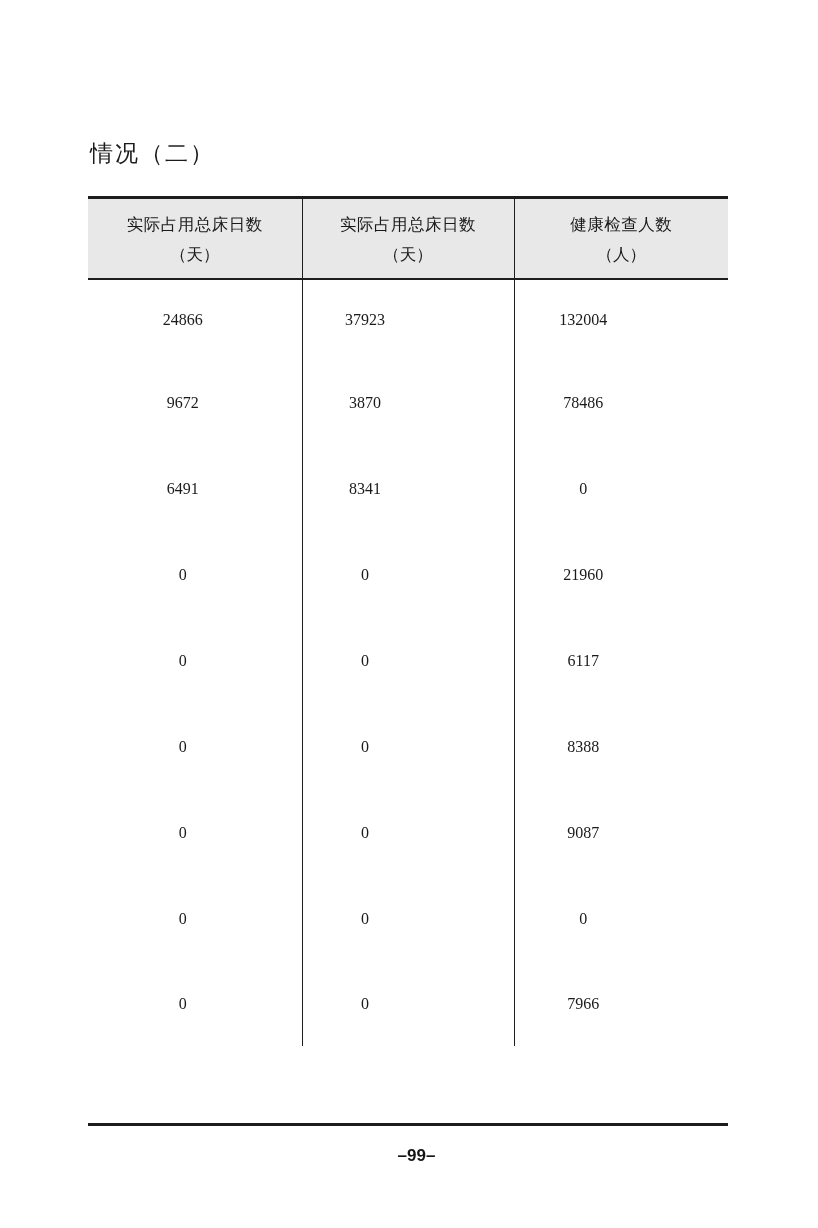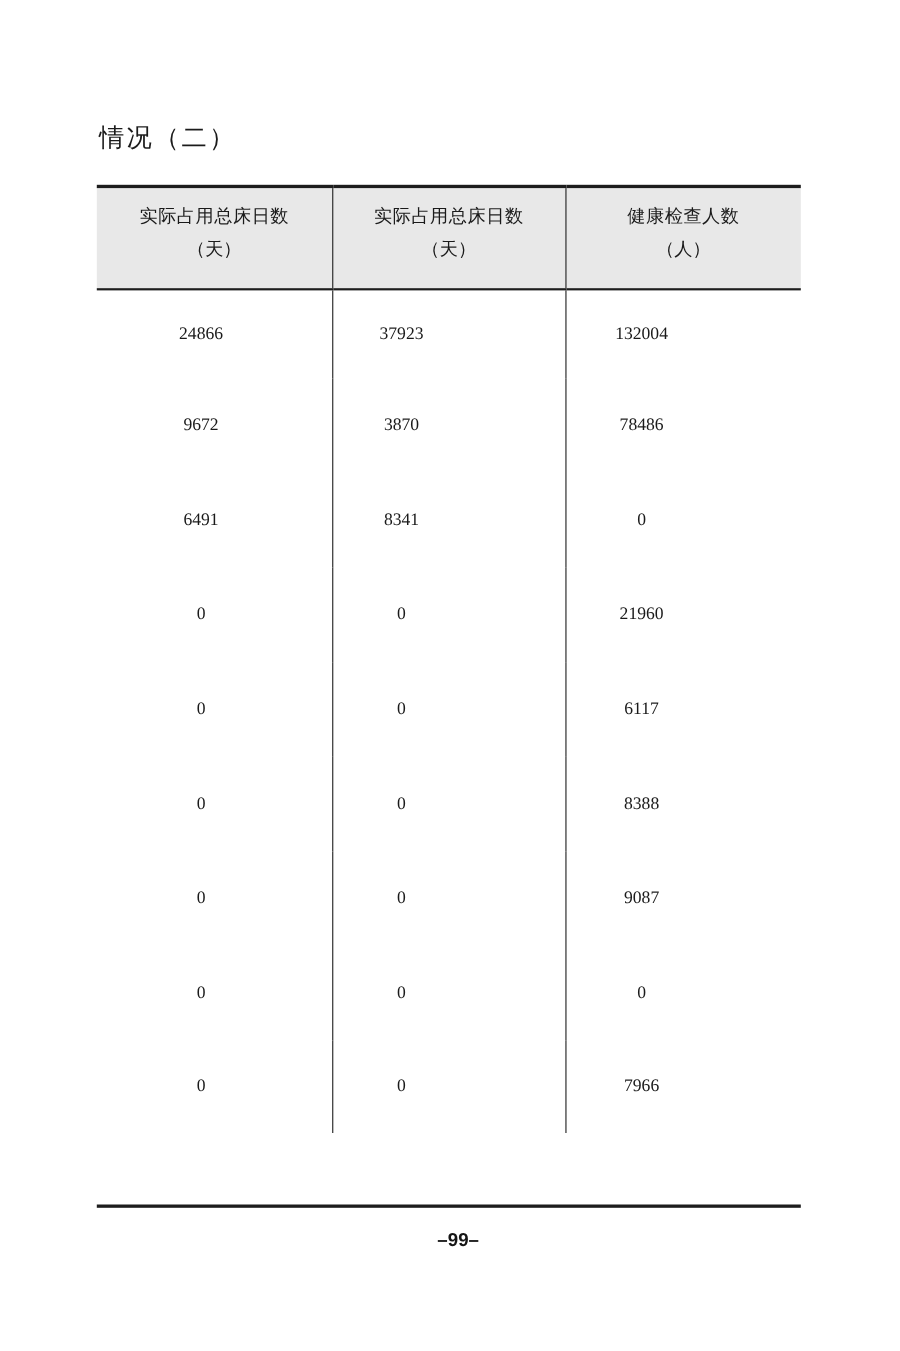--- a/index.html
+++ b/index.html
@@ -12,20 +12,21 @@
     height: 1228px;
     position: relative;
     font-family: "Liberation Serif", "DejaVu Serif", serif;
     color: #1a1a1a;
     overflow: hidden;
   }
 
   #page {
     position: absolute;
     inset: 0;
+    margin-top: 28px;
   }
 
   
   .page-title {
     position: absolute;
     left: 90px;
     top: 110px;
     font-size: 23px;
     letter-spacing: 2px;
     color: #1b1b1b;
@@ -48,21 +49,21 @@
 
   table.data-table col.c1 { width: 214px; }
   table.data-table col.c2 { width: 212px; }
   table.data-table col.c3 { width: 214px; }
 
   
   thead tr.header-row th {
     background: #e8e8e8;
     border-top: 3px solid #1d1d1d;
     border-bottom: 2px solid #1d1d1d;
-    padding: 11px 0 20px 0;
+    padding: 11px 0 8px 0;
     font-weight: normal;
     font-size: 16.5px;
     line-height: 30px;
     vertical-align: middle;
     letter-spacing: 0.5px;
   }
   thead tr.header-row th.div-left {
     border-left: 1.5px solid #1d1d1d;
   }
   .hdr-line { display: block; }

